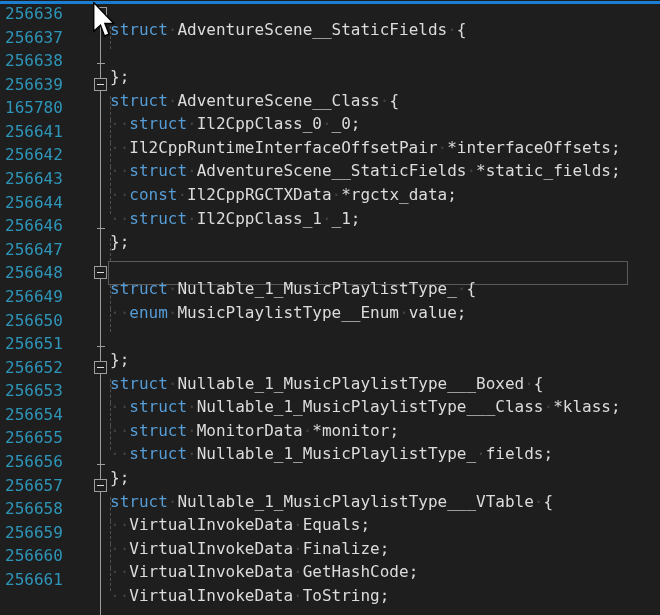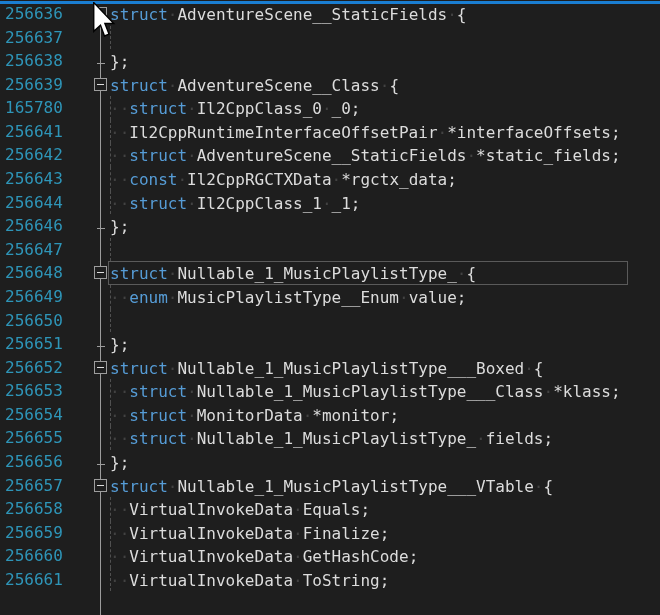--- a/index.html
+++ b/index.html
@@ -16,21 +16,21 @@
   .rows{position:absolute;left:0;top:2px;width:628px;z-index:1;}
   .row{position:relative;height:23.58px;line-height:23.58px;font-size:16px;white-space:pre;}
   .num{position:absolute;left:5px;top:0;color:var(--lineNumber);}
   .guide{position:absolute;left:110px;top:0;bottom:0;width:0;border-left:1px dashed var(--indentGuide);}
   .fold-box{position:absolute;left:94px;top:5px;width:13px;height:13px;box-sizing:border-box;
             border:1px solid var(--outline);background:var(--bg);z-index:3;}
   .fold-box .minus{position:absolute;left:2px;top:5px;width:7px;height:1px;background:var(--text);}
   .fold-tick{position:absolute;left:97px;top:14px;width:8px;height:1px;background:var(--outline);}
   .cur-hl{position:absolute;left:108px;right:0;top:0;bottom:0;box-sizing:border-box;
           border:1px solid var(--currentLineBorder);z-index:2;}
-  .code{position:absolute;left:110px;top:1px;z-index:3;color:var(--text);}
+  .code{position:absolute;left:110px;top:16px;z-index:3;color:var(--text);}
   .kw{color:var(--keyword);}
   .pl{color:var(--text);}
   .ws{color:var(--whitespaceDot);}
   .cursor{position:absolute;left:92px;top:2px;z-index:10;}
 </style>
 </head>
 <body>
 
 <div class="editor">
   <div class="outline-line"></div>

